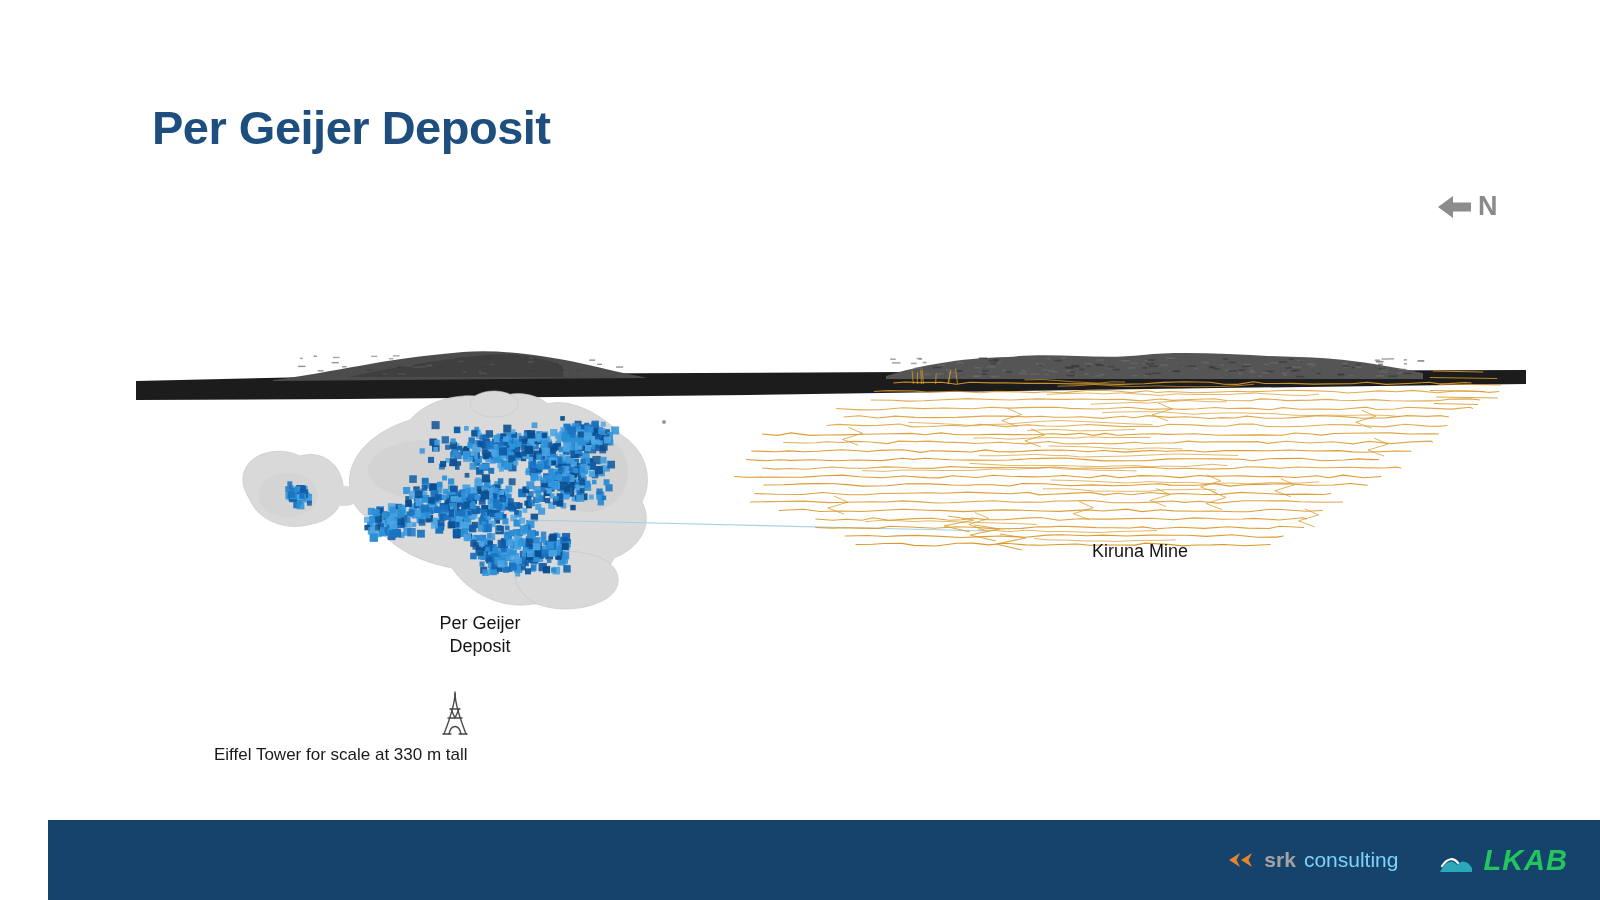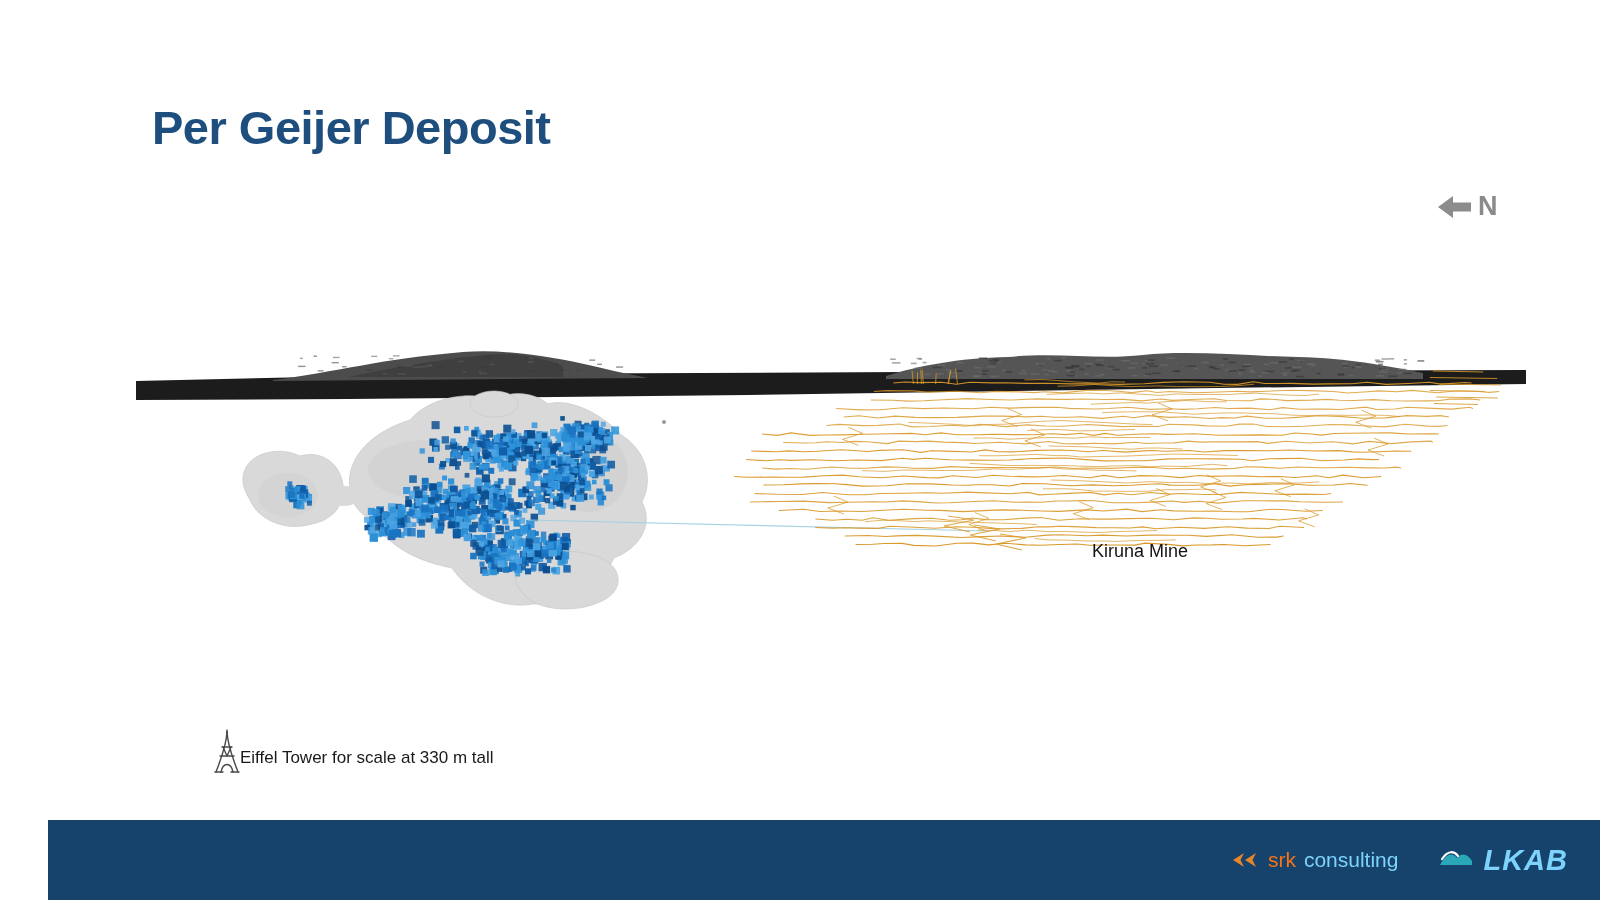--- a/index.html
+++ b/index.html
@@ -4,27 +4,27 @@
 <style>
   html,body{margin:0;padding:0;background:#ffffff;}
   body{font-family:"Liberation Sans", sans-serif;}
   .page{position:relative;width:1600px;height:900px;background:#ffffff;overflow:hidden;margin-left:48px;}
   .title{position:absolute;left:104px;top:100px;font-size:47px;font-weight:700;letter-spacing:-0.5px;color:#1d4e7e;}
   .compass{position:absolute;left:1390px;top:191px;display:flex;align-items:center;gap:6px;color:#8a8a8a;font-weight:700;font-size:27px;}
   .scene{position:absolute;left:0;top:0;width:1600px;height:900px;}
   .label{position:absolute;color:#141414;font-size:18px;}
   .deposit-label{left:352px;top:612px;width:160px;text-align:center;line-height:1.3;}
   .mine-label{left:1044px;top:541px;}
-  .scale{position:absolute;left:166px;top:729px;display:flex;align-items:flex-end;gap:0;}
+  .scale{position:absolute;left:166px;top:691px;display:flex;align-items:flex-end;gap:10px;flex-direction:column;}
   .scale-text{font-size:17px;color:#1a1a1a;padding-bottom:5px;}
   .footer{position:absolute;left:0;bottom:0;width:100%;height:80px;background:#15436b;display:flex;align-items:center;justify-content:flex-end;padding-right:80px;box-sizing:border-box;gap:40px;}
   .srk{display:flex;align-items:center;gap:8px;font-size:21px;}
-  .srk .bold{color:#f97316;font-weight:400;}
+  .srk .bold{color:#a3a3a3;font-weight:700;}
   .srk .rest{color:#7dd3fc;font-weight:400;}
-  .lkab{display:flex;align-items:flex-start;gap:9px;color:#7dd3fc;font-size:29px;font-weight:800;font-style:italic;letter-spacing:1px;}
+  .lkab{display:flex;align-items:flex-end;gap:9px;color:#22c55e;font-size:29px;font-weight:800;font-style:italic;letter-spacing:1px;}
 </style>
 </head>
 <body>
 
 <div class="page">
 
   <svg class="scene" viewBox="0 0 1600 900" xmlns="http://www.w3.org/2000/svg">
       <polygon points="88,381 400,374 860,372 1478,370 1478,384 1100,389 700,395 300,399 88,400" fill="#1c1c1c"></polygon>
       <path d="M225,380 C290,372 330,359 415,352 C460,349 505,357 545,366 C565,371 585,375 600,378 L225,381 Z" fill="#4c4c4c"></path>
       <path d="M300,377 C350,366 420,355 455,354 C480,354 500,360 515,366 L515,377 Z" fill="#3a3a3a" opacity="0.7"></path>
@@ -1422,20 +1422,24 @@
 
   <div class="title" style="color: rgb(29, 78, 126);">Per Geijer Deposit</div>
 
   <div class="compass">
     <svg width="34" height="22" viewBox="0 0 34 22">
       <polygon points="0,11 15,0 15,6.5 33,6.5 33,15.5 15,15.5 15,22" fill="#8c8c8c"></polygon>
     </svg>
     <span>N</span>
   </div>
 
+  <div class="label deposit-label">
+    <div>Per Geijer</div>
+    <div>Deposit</div>
+  </div>
 
   <div class="label mine-label">Kiruna Mine</div>
 
   <div class="scale">
     <svg width="26" height="44" viewBox="0 0 26 44" fill="none" stroke="#4a4a4a" stroke-width="1.4" stroke-linecap="round">
       <path d="M13,1 L13,5"></path>
       <path d="M13,3 C12.5,16 7,30 2,43"></path>
       <path d="M13,3 C13.5,16 19,30 24,43"></path>
       <path d="M8,18 L18,18"></path>
       <path d="M6,27 L20,27"></path>

